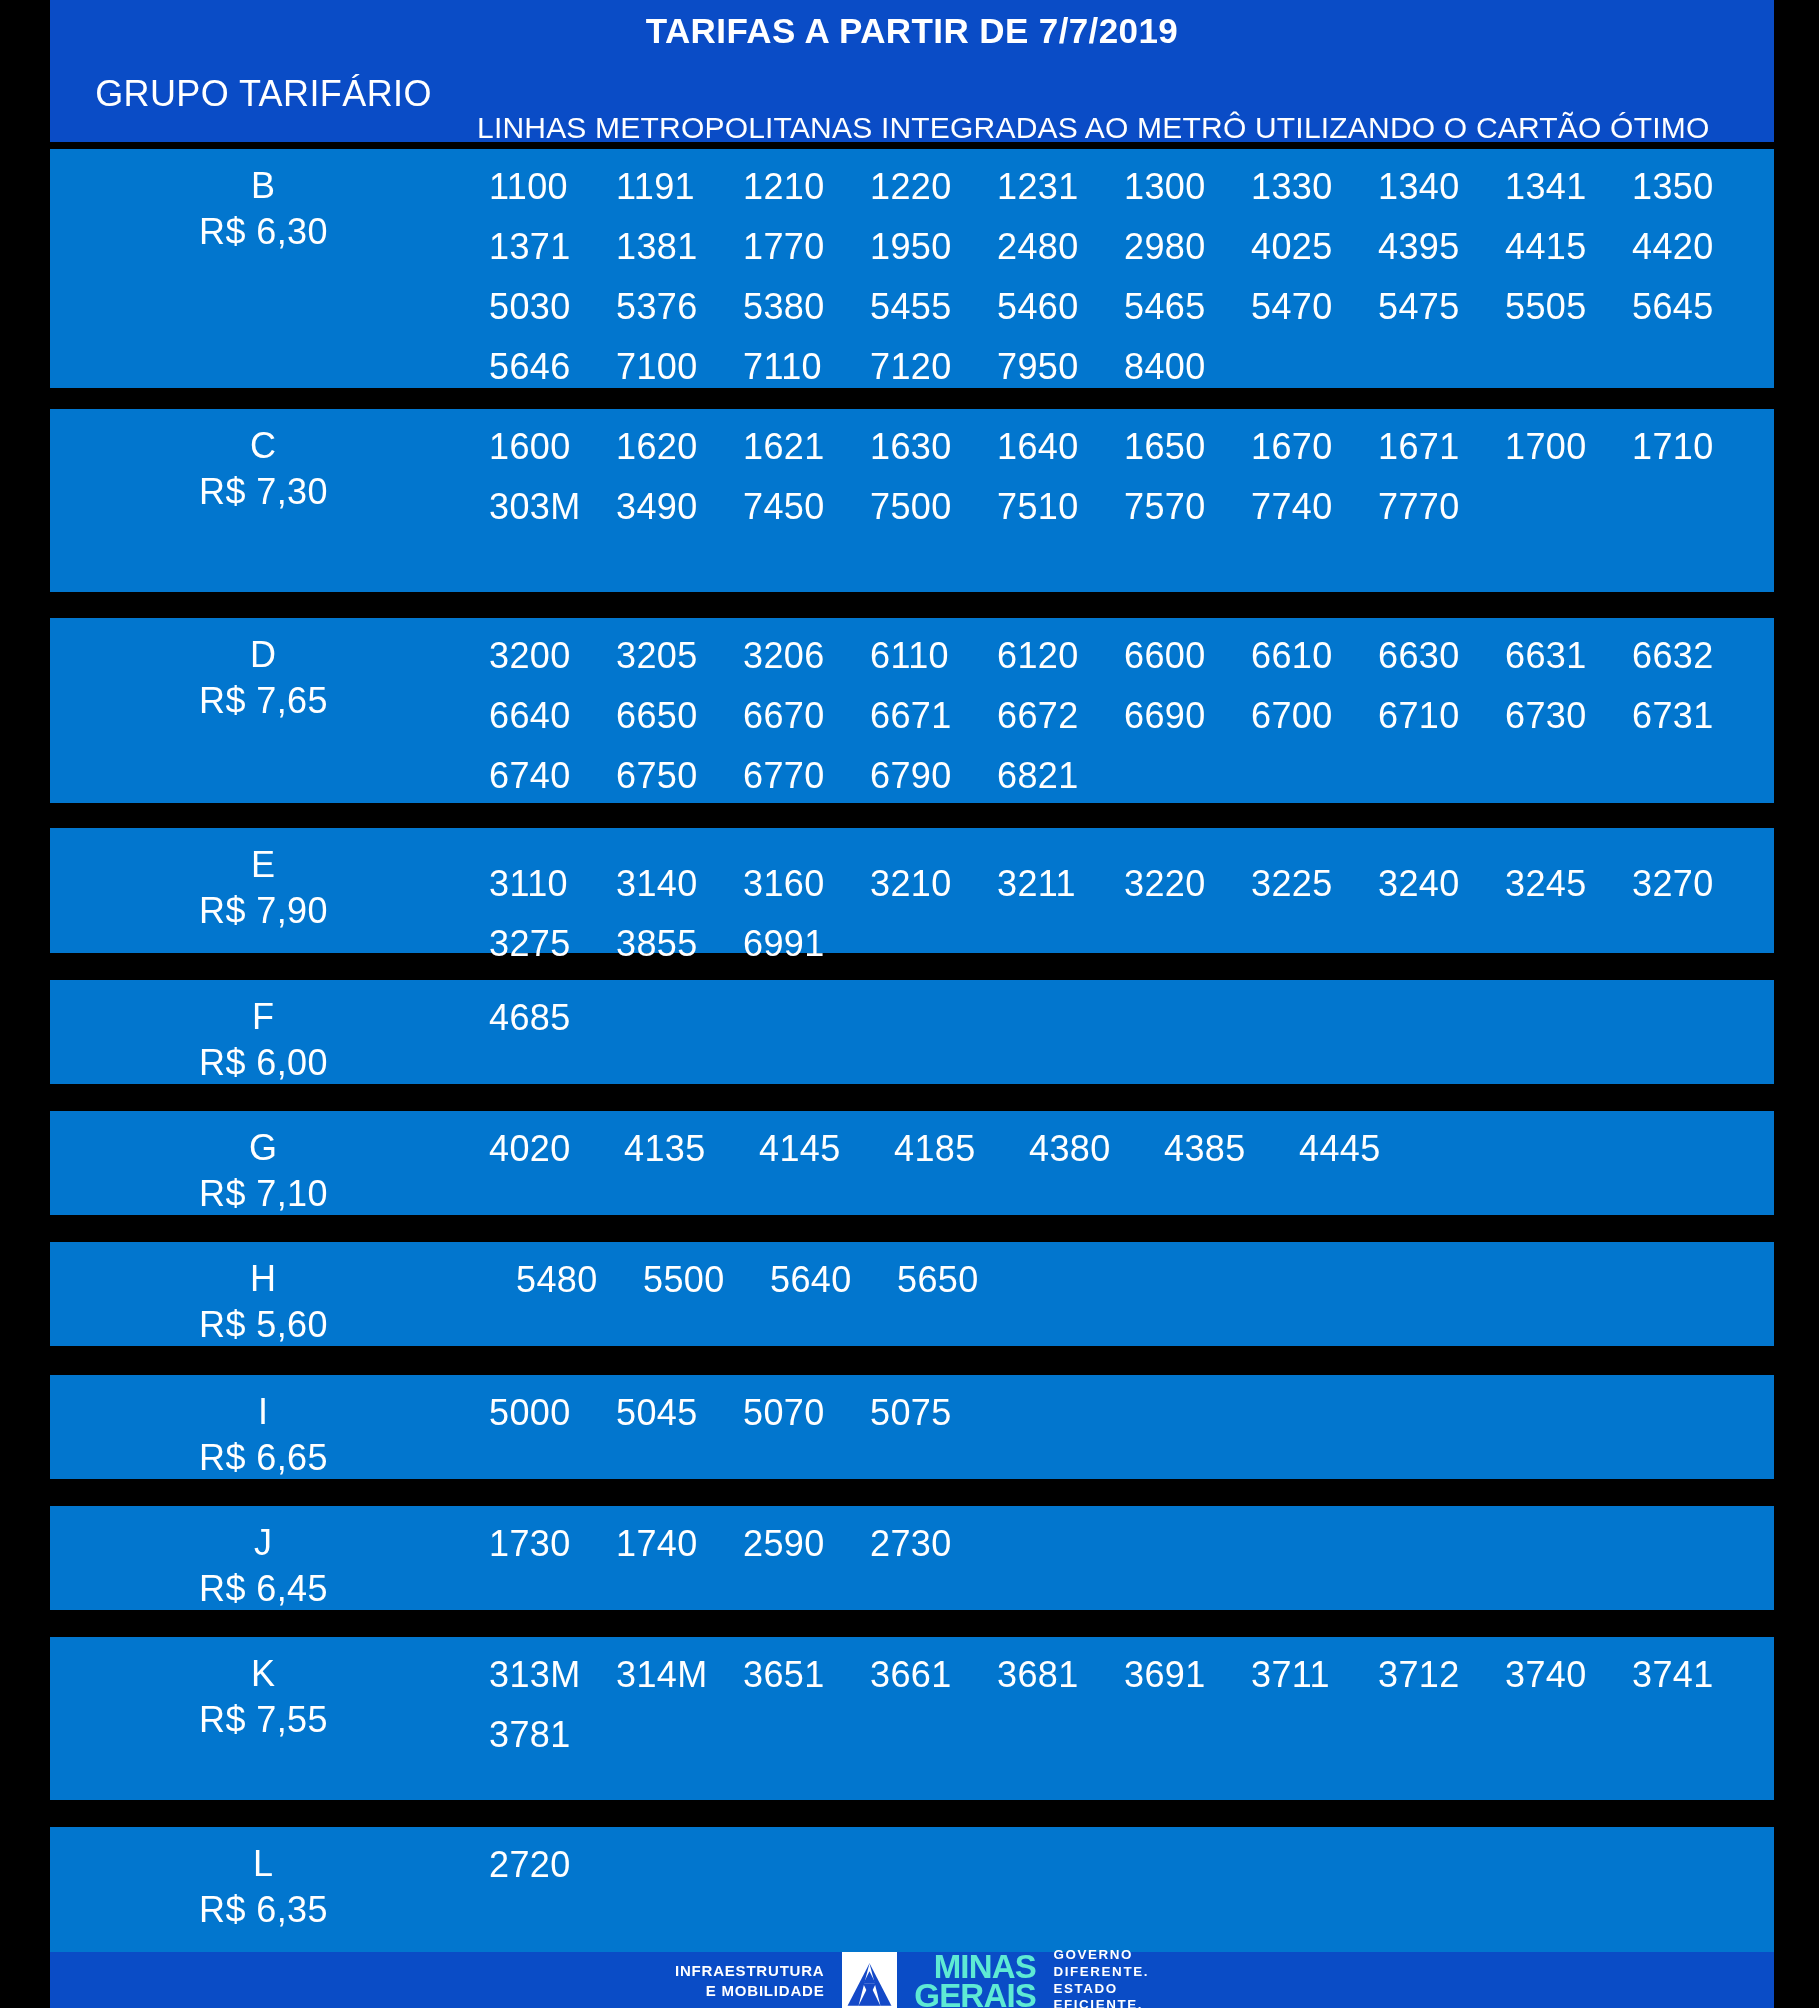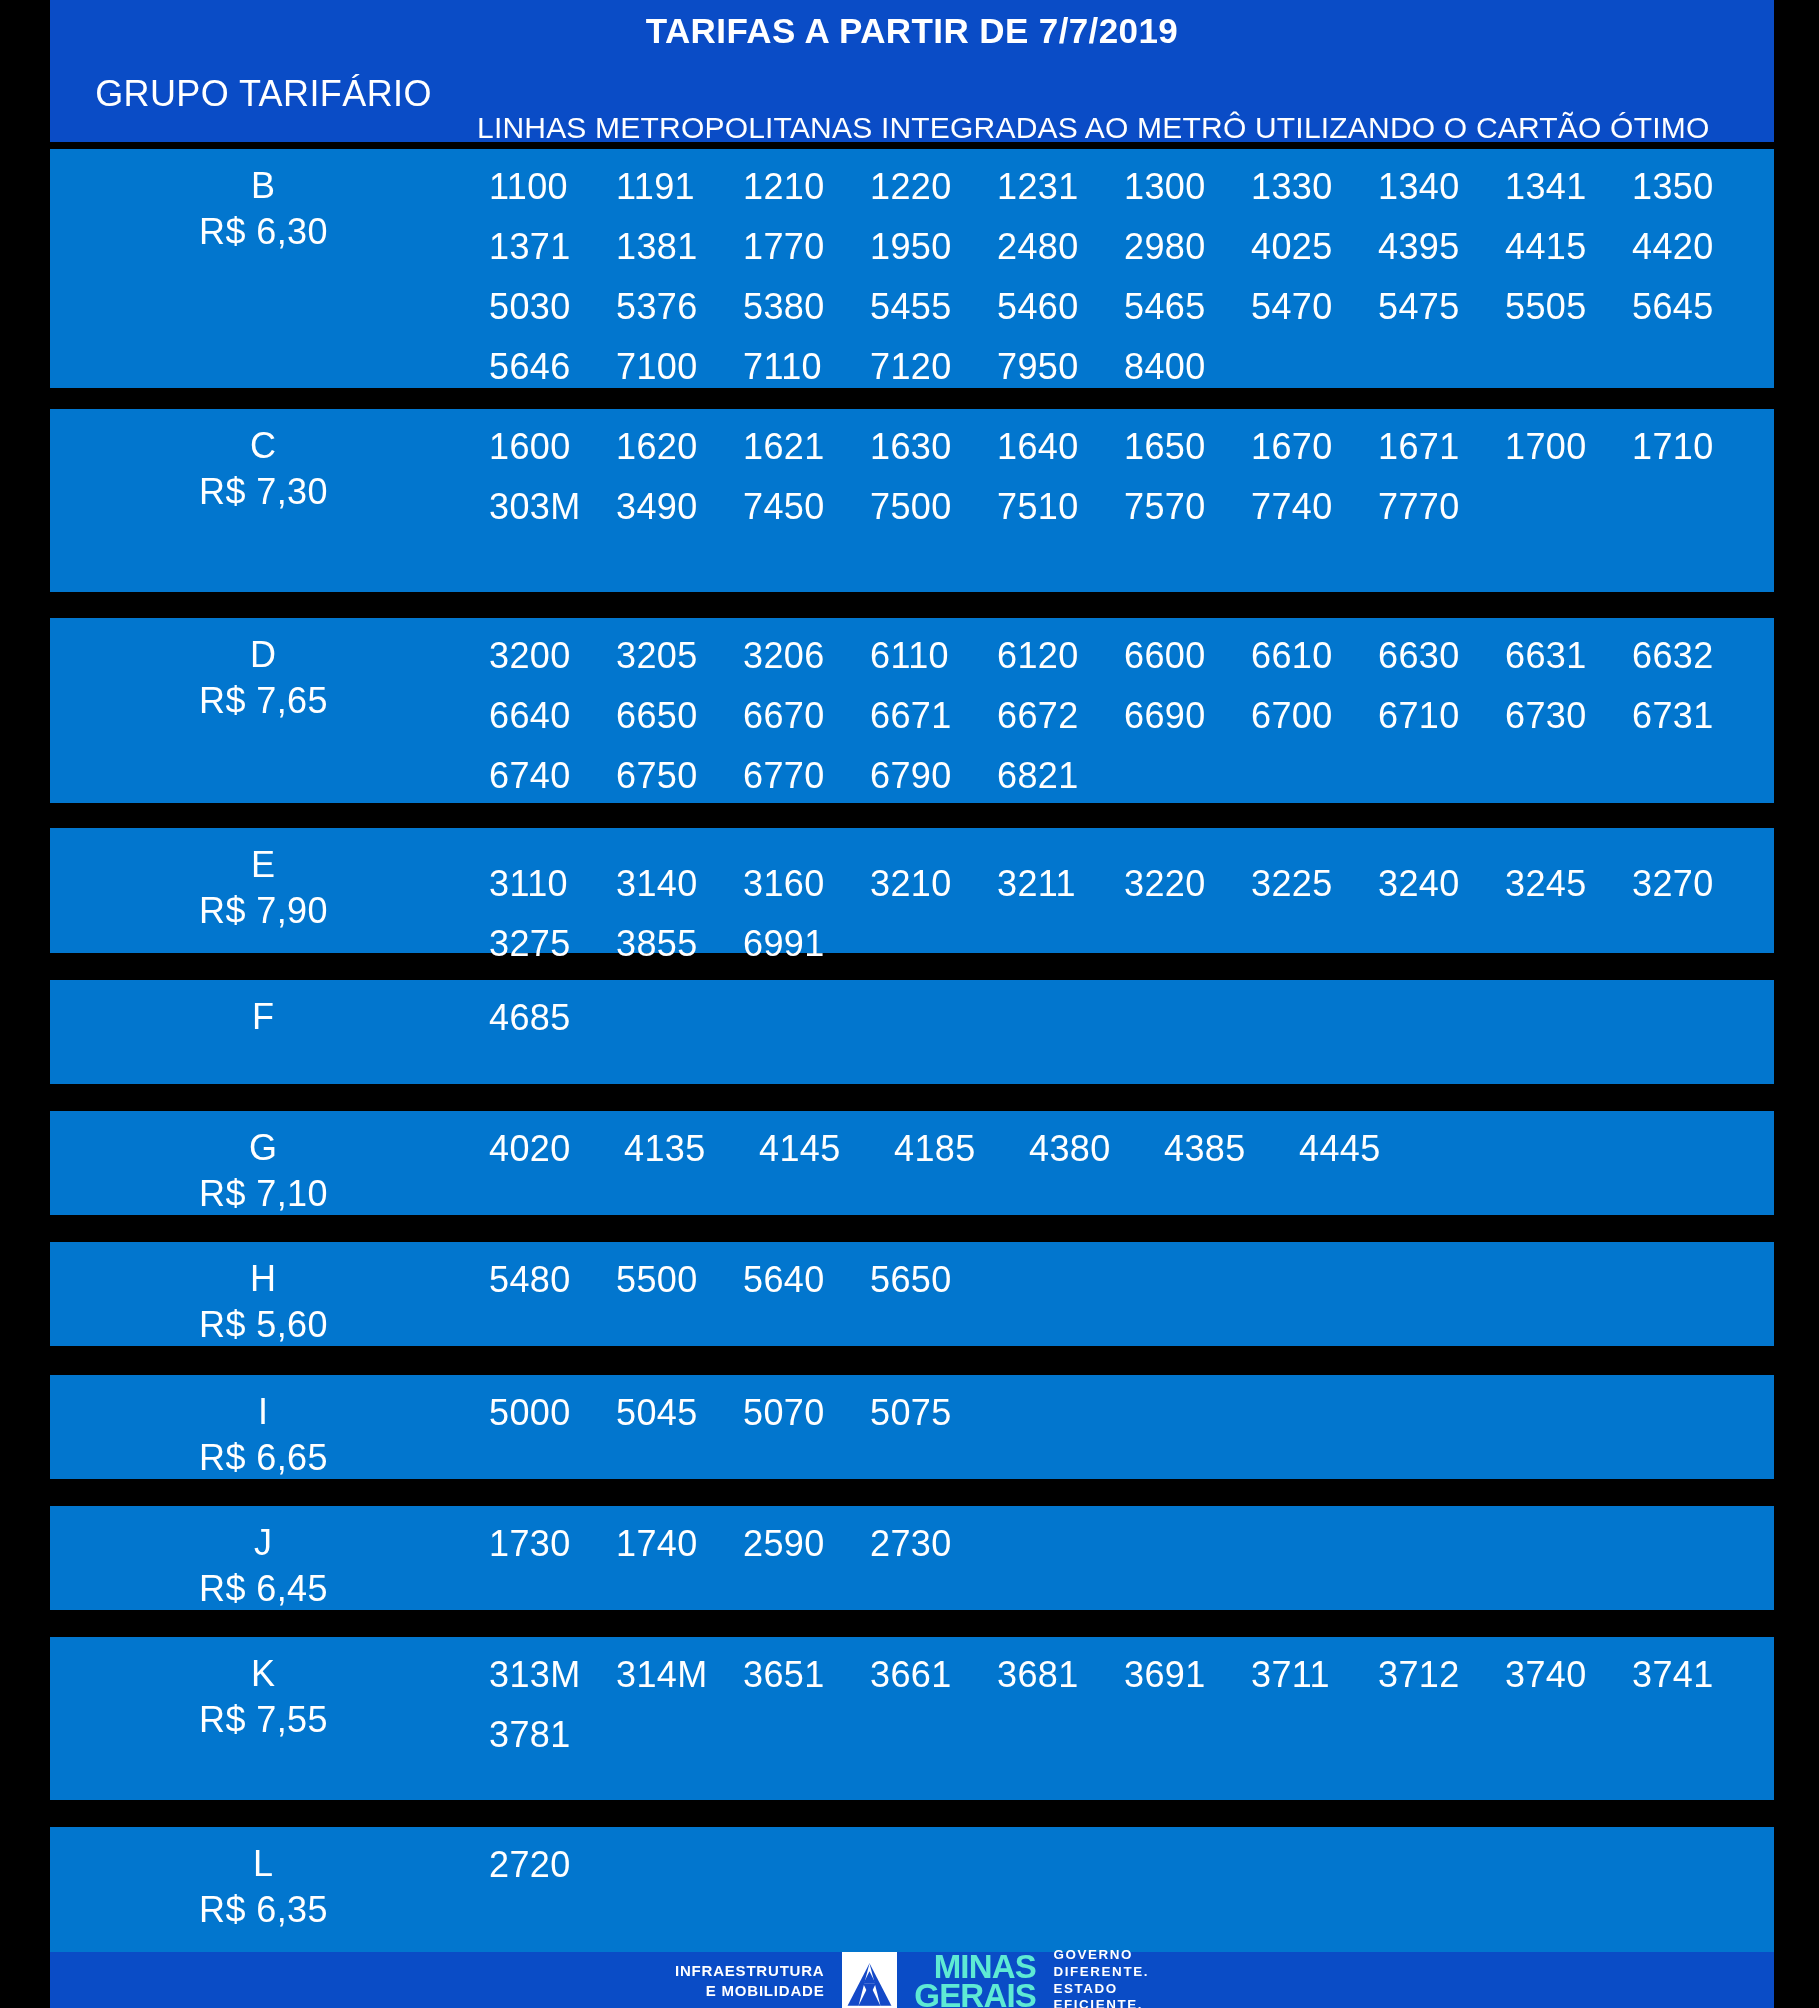--- a/index.html
+++ b/index.html
@@ -218,20 +218,21 @@
           <div class="code">3245</div>
           <div class="code">3270</div>
           <div class="code">3275</div>
           <div class="code">3855</div>
           <div class="code">6991</div>
         </div>
       </div>
       <div class="row" style="top: 980px; height: 104px;">
         <div class="row-label" style="top: 14.2px;">
           <div class="row-letter">F</div>
+          <div class="row-price">R$ 6,00</div>
         </div>
         <div class="row-codes" style="top: 8px;">
           <div class="code">4685</div>
         </div>
       </div>
       <div class="row" style="top: 1111px; height: 104px;">
         <div class="row-label" style="top: 14.2px;">
           <div class="row-letter">G</div>
           <div class="row-price">R$ 7,10</div>
         </div>
@@ -243,21 +244,21 @@
           <div class="code">4380</div>
           <div class="code">4385</div>
           <div class="code">4445</div>
         </div>
       </div>
       <div class="row" style="top: 1242px; height: 104px;">
         <div class="row-label" style="top: 14.2px;">
           <div class="row-letter">H</div>
           <div class="row-price">R$ 5,60</div>
         </div>
-        <div class="row-codes" style="top: 8px;">
+        <div class="row-codes" style="top: 8px; margin-left: 27px;">
           <div class="code">5480</div>
           <div class="code">5500</div>
           <div class="code">5640</div>
           <div class="code">5650</div>
         </div>
       </div>
       <div class="row" style="top: 1375px; height: 104px;">
         <div class="row-label" style="top: 14.2px;">
           <div class="row-letter">I</div>
           <div class="row-price">R$ 6,65</div>

